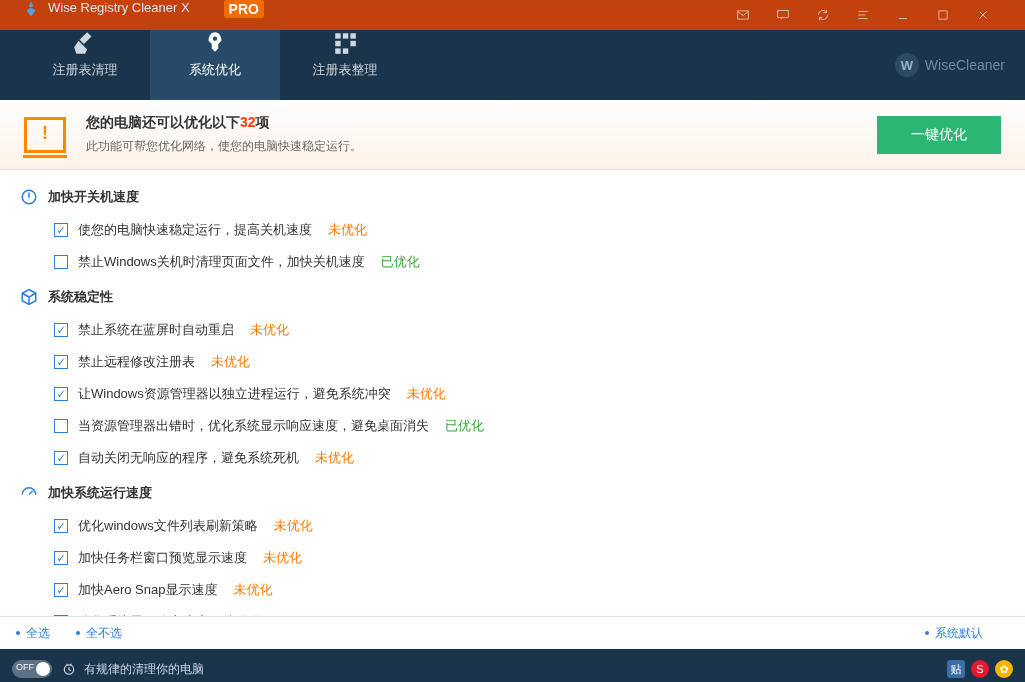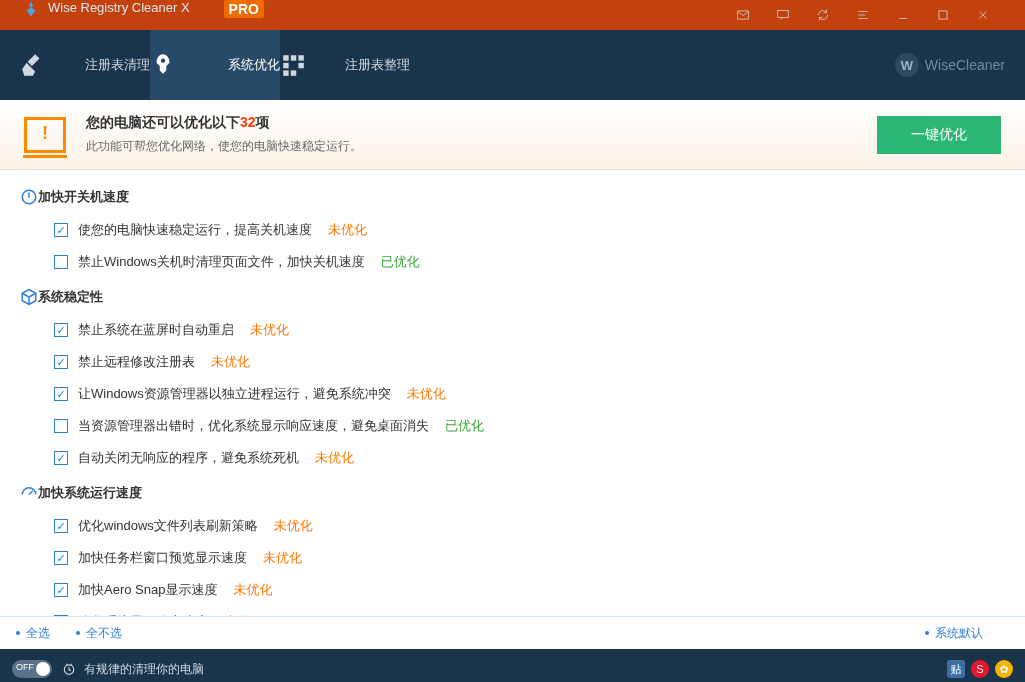--- a/index.html
+++ b/index.html
@@ -7,40 +7,40 @@
   
   .titlebar { height:30px; background:#c2410c; display:flex; align-items:flex-start; padding:0 22px; color:#e0e6ec; }
   .app-icon { width:18px; height:18px; margin-right:8px; }
   .app-title { font-size:13px; color:#e0e6ec; margin-right:6px; }
   .pro-badge { background:#ef6c00; color:#fff; font-size:14px; padding:1px 5px; border-radius:2px; font-weight:bold;margin-left:28px; }
   .titlebar-spacer { flex:1; }
   .titlebar-btn { width:40px; height:30px; display:flex; align-items:center; justify-content:center; color:#e0e6ec; cursor:pointer; }
   .titlebar-btn svg { width:14px; height:14px; stroke:#e0e6ec; fill:none; stroke-width:1.2; }
   
   .navbar { height:70px; background:#1a344c; display:flex; align-items:stretch; padding-left:20px; }
-  .nav-tab { width:130px; display:flex; flex-direction:row; align-items:center; justify-content:space-between; color:#d0d6dc; cursor:pointer; gap:5px;}
+  .nav-tab { width:130px; display:flex; flex-direction:column; align-items:center; justify-content:flex-start; color:#d0d6dc; cursor:pointer; gap:5px;}
   .nav-tab.active { background:#274a69; color:#fff; }
   .nav-tab-icon { width:26px; height:26px; }
   .nav-tab-label { font-size:13px; }
   .navbar-spacer { flex:1; }
   .brand { display:flex; align-items:center; color:#6e8aa3; padding-right:20px; gap:6px; font-size:14px;}
   .brand-circle { width:24px; height:24px; border-radius:50%; background:#2e4a63; color:#9ab2c7; display:flex; align-items:center; justify-content:center; font-weight:bold; font-size:13px;}
   
   .banner { display:flex; align-items:center; padding:14px 24px; background:linear-gradient(180deg,#fff 0%, #fdf2e8 100%); border-bottom:1px solid #e0e0e0;}
   .banner-icon { width:42px; height:36px; border:3px solid #ff8a00; position:relative; margin-right:20px;}
   .banner-icon::after { content:""; position:absolute; left:-4px; right:-4px; bottom:-8px; height:3px; background:#ff8a00; }
   .banner-icon span { position:absolute; left:0; right:0; top:3px; text-align:center; color:#ff8a00; font-weight:bold; font-size:18px;}
   .banner-text { flex:1; }
   .banner-title { font-size:14px; font-weight:bold; color:#333; }
   .banner-title .num { color:#ff3b00; }
   .banner-sub { font-size:12px; color:#666; margin-top:6px; }
   .btn-optimize { background:#2bb673; color:#fff; border:none; padding:10px 34px; font-size:14px; cursor:pointer;}
   
   .content { height:calc(682px - 30px - 70px - 80px - 26px - 30px); overflow-y:auto; padding:8px 0 4px 20px;}
-  .section-header { display:flex; align-items:center; padding:10px 0 8px 0; font-size:13px; font-weight:bold; color:#333;}
+  .section-header { display:flex; align-items:center; gap:10px; padding:10px 0 8px 0; font-size:13px; font-weight:bold; color:#333;}
   .section-icon { width:18px; height:18px; }
   .item-row { display:flex; align-items:center; gap:10px; padding:7px 0 7px 34px; font-size:13px;}
   .chk { width:14px; height:14px; border:1px solid #2f7ed8; display:inline-flex; align-items:center; justify-content:center; cursor:pointer; background:#fff;}
   .chk.checked::after { content:"✓"; color:#2f7ed8; font-size:11px; line-height:1; }
   .status { margin-left:6px; }
   .status.un { color:#ff7a00; }
   .status.done { color:#3aa83a; }
   
   .footer1 { height:33px; border-top:1px solid #d8e4ef; display:flex; align-items:center; padding:0 16px; font-size:12px;}
   .footer1 .dot { width:4px; height:4px; background:#2f7ed8; border-radius:50%; margin-right:6px;}

